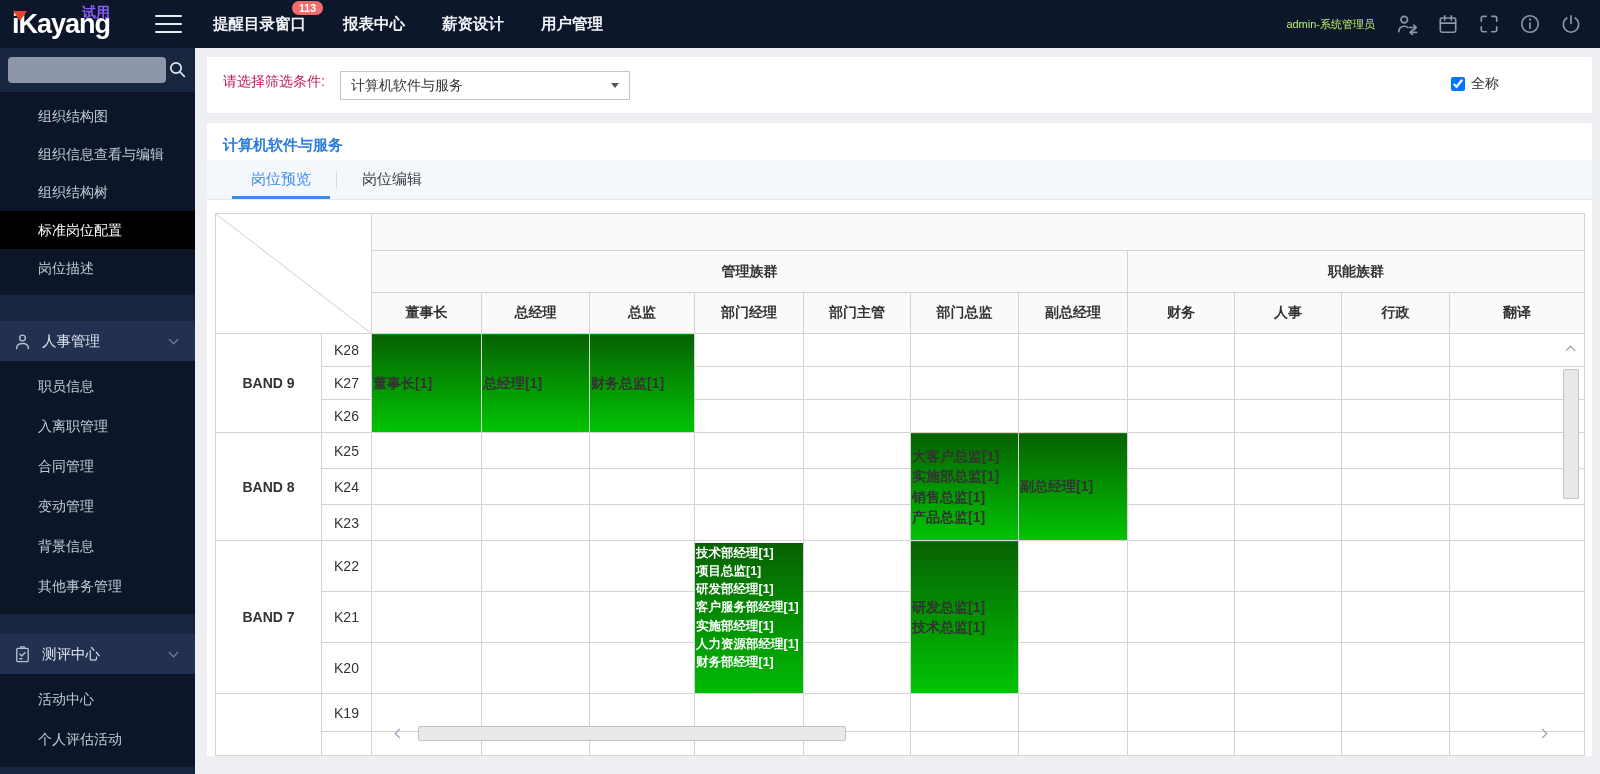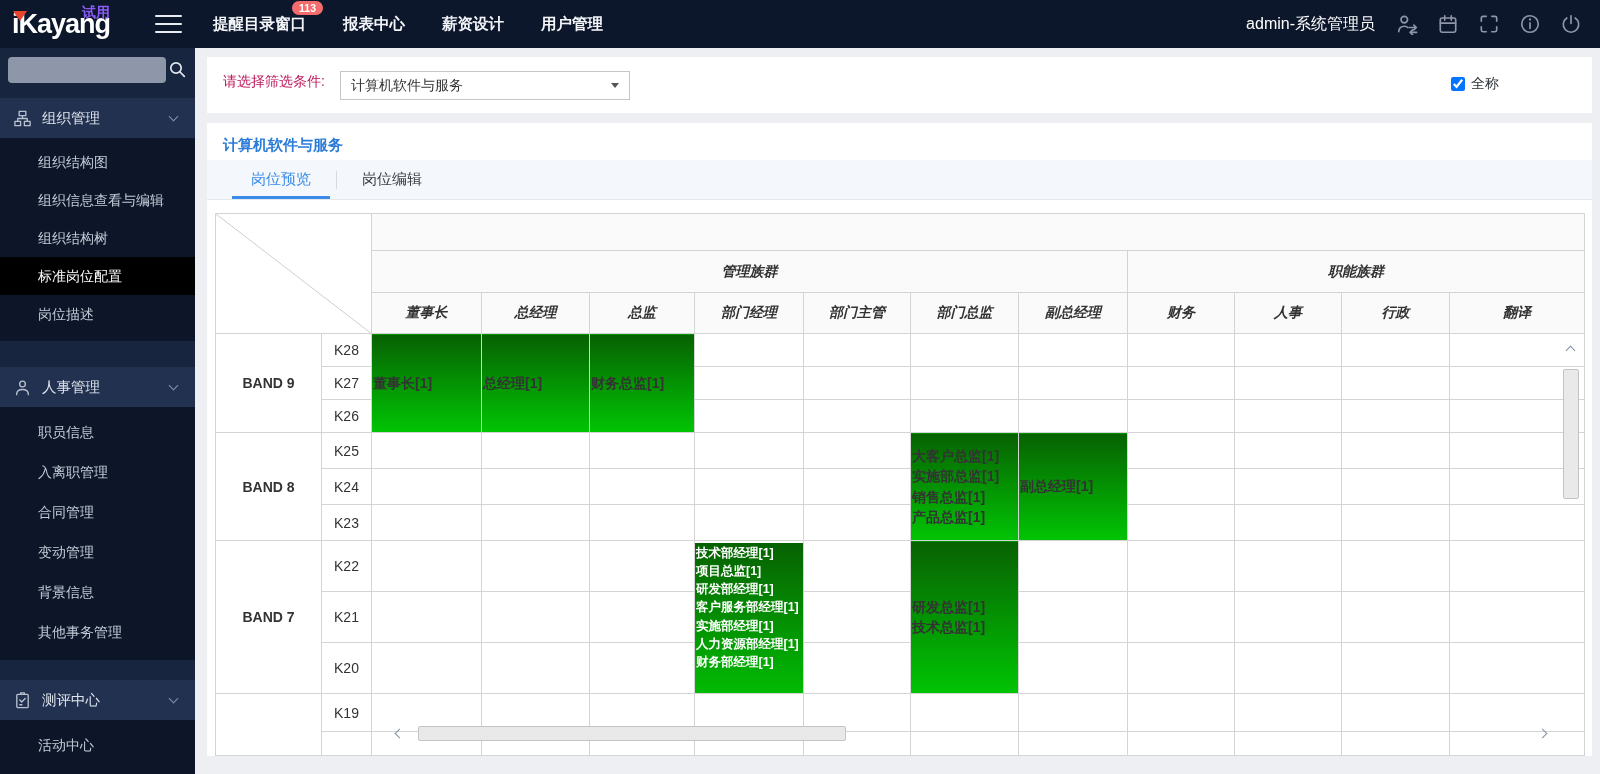--- a/index.html
+++ b/index.html
@@ -13,21 +13,21 @@
   .logo-tri { position:absolute; left:1px; top:8px; width:0; height:0;
               border-left:7px solid transparent; border-right:7px solid transparent; border-top:10px solid #e8432d; }
   .logo-trial { position:absolute; left:70px; top:1px; color:#8b5cf6; font-size:14px; font-weight:bold; }
   .hamburger { position:absolute; left:155px; top:15px; width:27px; height:18px; cursor:pointer; }
   .hamburger span { display:block; height:2px; background:#e8ecf2; margin-bottom:6px; border-radius:1px; }
   .nav-items { position:absolute; left:213px; top:0; height:48px; display:flex; align-items:center; gap:37px; }
   .nav-item { position:relative; color:#f4f6fa; font-size:15.5px; font-weight:600; cursor:pointer; white-space:nowrap; }
   .nav-badge { position:absolute; top:-14px; right:-18px; background:#f56c6c; color:#fff; font-size:10.5px;
                font-weight:bold; padding:1px 7px; border-radius:9px; border:1px solid #0d172b; }
   .nav-right { position:absolute; right:18px; top:0; height:48px; display:flex; align-items:center; gap:19px; }
-  .nav-user { color:#ffffff; font-size:16px; margin-right:2px; }
+  .nav-user { color:#bef264; font-size:11px; margin-right:2px; }
   .icon-btn { width:22px; height:22px; display:flex; align-items:center; justify-content:center; cursor:pointer; }
   .icon-btn svg { stroke:#8e97aa; fill:none; stroke-width:1.5; stroke-linecap:round; stroke-linejoin:round; }
 
   
   .sidebar { position:absolute; left:0; top:48px; width:195px; height:726px; background:#17253e; overflow:hidden; z-index:40; }
   .search-row { position:relative; height:44px; padding:9px 8px 0 8px; }
   .search-input { width:158px; height:26px; background:#8d97a9; border:none; border-radius:4px; padding:0 8px;
                   color:#fff; font-size:13px; outline:none; }
   .search-ico { position:absolute; right:8px; top:12px; }
   .group-header { position:relative; height:40px; background:#21314f; display:flex; align-items:center;
@@ -65,21 +65,21 @@
               border-bottom:1px solid #e4e9f0; display:flex; align-items:stretch; padding-left:25px; }
   .tab { display:flex; align-items:center; padding:0 19px; font-size:15px; color:#3d4148; cursor:pointer; position:relative; }
   .tab.active { color:#3a8ce8; }
   .tab.active::after { content:""; position:absolute; left:0; right:0; bottom:0; height:3px; background:#3a8ce8; }
   .tab-divider { width:1px; height:18px; background:#d5dae1; align-self:center; margin:0 6px; }
 
   
   .table-wrap { position:absolute; left:8px; top:90px; right:0; bottom:0; overflow:hidden; }
   table.matrix { border-collapse:collapse; table-layout:fixed; width:1369px; }
   table.matrix td { border:1px solid #d4d4d4; font-size:14px; color:#333; overflow:hidden; }
-  td.hdr { background:#fafafa; text-align:center; font-weight:bold; font-size:14px; color:#333;font-style:italic; }
+  td.hdr { background:#fafafa; text-align:center; font-weight:bold; font-size:14px; color:#333; }
   td.corner { position:relative; background:#fff; }
   td.band-cell { text-align:center; font-weight:bold; font-size:15px; color:#3a8ce8; background:#fff; }
   td.k-cell { text-align:center; font-size:14.5px; color:#333; background:#fff; }
   td.green { background:linear-gradient(180deg,#076102 0%,#01c404 100%); color:#fff; font-weight:bold;
              font-size:12.5px; line-height:1.45; vertical-align:middle; padding:0 1px; cursor:pointer; }
   td.green .lines div { white-space:normal; }
   td.green-host { position:relative; padding:0; }
   .green-overflow { position:absolute; left:0; top:2px; width:100%; height:166px; z-index:3;
                     background:linear-gradient(180deg,#076102 0%,#01c404 100%); color:#fff; font-weight:bold;
                     font-size:12.5px; line-height:1.45; padding:1px 1px; cursor:pointer; }
@@ -164,30 +164,20 @@
   <div class="search-row">
     <input class="search-input" type="text" style="">
     <span class="search-ico">
       <svg width="19" height="19" viewBox="0 0 19 19" fill="none" stroke="#e3e8f0" stroke-width="1.7" stroke-linecap="round">
           <circle cx="8" cy="8" r="5.2"></circle>
           <path d="M12 12l4.3 4.3"></path>
         </svg>
     </span>
   </div>
 
-  <div class="group-header first">
-    <svg width="19" height="19" viewBox="0 0 20 20">
-        <rect x="6.5" y="2.5" width="7" height="4.5"></rect>
-        <rect x="2" y="13" width="6" height="4.5"></rect>
-        <rect x="12" y="13" width="6" height="4.5"></rect>
-        <path d="M10 7v3M5 13v-3h10v3"></path>
-      </svg>
-    <span class="group-label">组织管理</span>
-    <span class="chev down group-chev"></span>
-  </div>
   <div class="submenu">
     <div class="submenu-item">组织结构图</div>
     <div class="submenu-item">组织信息查看与编辑</div>
     <div class="submenu-item">组织结构树</div>
     <div class="submenu-item selected">标准岗位配置</div>
     <div class="submenu-item">岗位描述</div>
   </div>
 
   <div class="gap22"></div>
   <div class="group-header">

